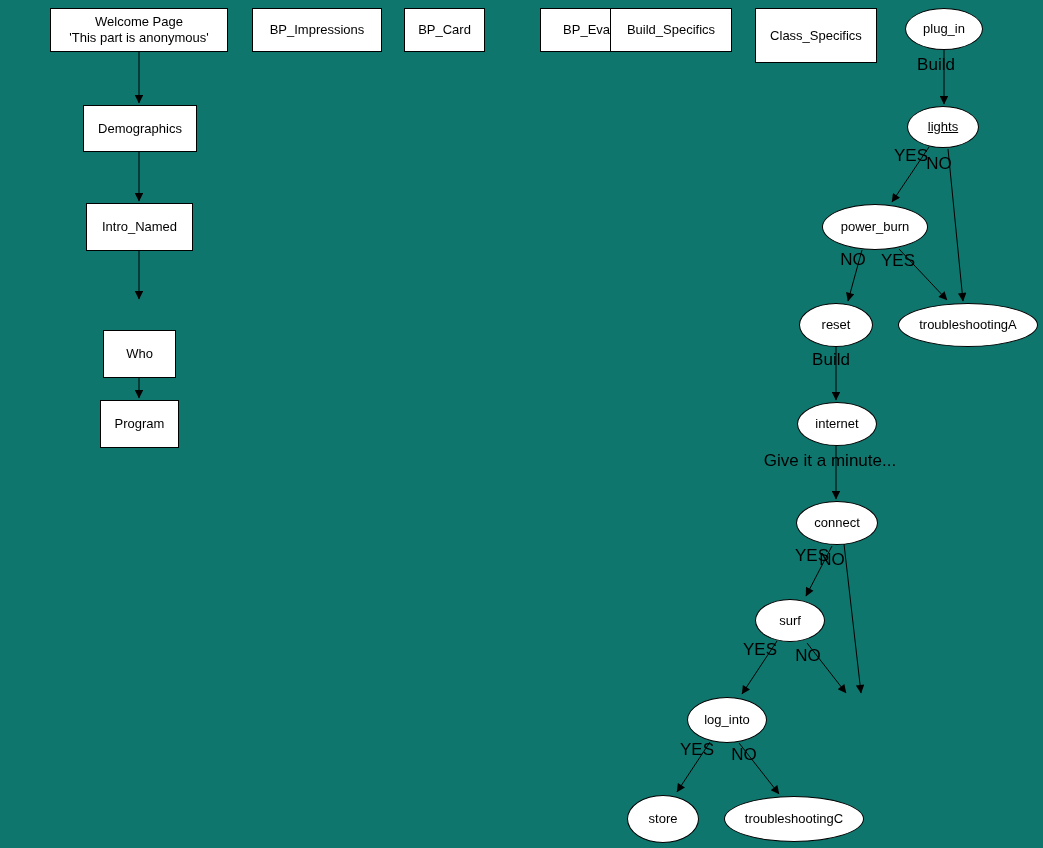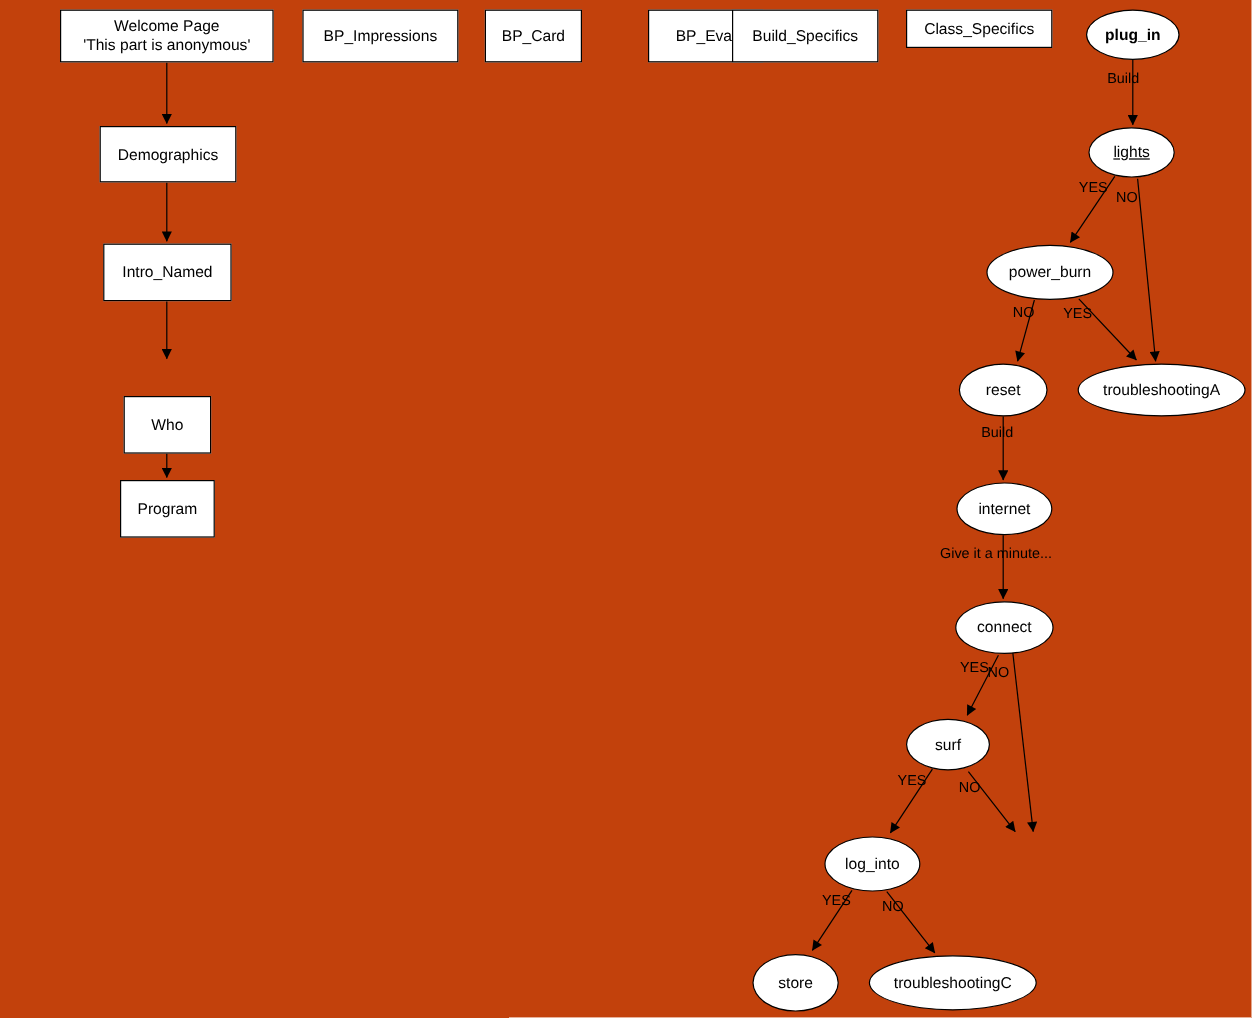--- a/index.html
+++ b/index.html
@@ -1,20 +1,20 @@
 <!DOCTYPE html>
 <html><head>
 <meta charset="utf-8">
 <style>
   html, body { margin: 0; padding: 0; background: #ffffff; }
   .canvas {
     position: relative;
     width: 1043px;
     height: 848px;
-    background: #c2410c;
+    background: #0f766e;
     color: #000000;
     font-family: "Liberation Sans", sans-serif;
     overflow: hidden;
   }
   svg.edges-layer {
     position: absolute;
     left: 0; top: 0;
     width: 1043px; height: 848px;
   }
   .node {
@@ -28,21 +28,21 @@
     justify-content: center;
     text-align: center;
     font-size: 13px;
     line-height: 16px;
     white-space: nowrap;
   }
   .node.ellipse { border-radius: 50%; }
   .edge-label {
     position: absolute;
     transform: translate(-50%, -50%);
-    font-size: 12px;
+    font-size: 17px;
     white-space: nowrap;
   }
 </style>
 </head>
 <body>
 
 <div class="canvas">
 
   <svg class="edges-layer" width="1043" height="848" viewBox="0 0 1043 848" xmlns="http://www.w3.org/2000/svg">
     <defs>
@@ -72,27 +72,27 @@
   </svg>
 
   <div class="node" style="left:50px; top:8px; width:178px; height:44px;">
     <span>Welcome Page</span>
     <span>'This part is anonymous'</span>
   </div>
   <div class="node" style="left:252px; top:8px; width:130px; height:44px;">BP_Impressions</div>
   <div class="node" style="left:404px; top:8px; width:81px; height:44px;">BP_Card</div>
   <div class="node" style="left:508px; top:8px; width:96px; height:44px;margin-left:32px;">BP_Eval</div>
   <div class="node" style="left:610px; top:8px; width:122px; height:44px;">Build_Specifics</div>
-  <div class="node" style="left:755px; top:8px; width:122px; height:32px;">Class_Specifics</div>
+  <div class="node" style="left:755px; top:8px; width:122px; height:55px;">Class_Specifics</div>
   <div class="node" style="left:86px; top:203px; width:107px; height:48px;">Intro_Named</div>
   <div class="node" style="left:83px; top:105px; width:114px; height:47px;">Demographics</div>
   <div class="node" style="left:103px; top:301px; width:73px; height:48px;margin-top:29px;">Who</div>
   <div class="node" style="left:100px; top:400px; width:79px; height:48px;">Program</div>
 
-  <div class="node ellipse" style="left:905px; top:8px; width:78px; height:42px;font-weight:bold;">plug_in</div>
+  <div class="node ellipse" style="left:905px; top:8px; width:78px; height:42px;">plug_in</div>
   <div class="node ellipse" style="left:907px; top:106px; width:72px; height:42px;text-decoration:underline;">lights</div>
   <div class="node ellipse" style="left:822px; top:204px; width:106px; height:46px;">power_burn</div>
   <div class="node ellipse" style="left:799px; top:303px; width:74px; height:44px;text-align:right;">reset</div>
   <div class="node ellipse" style="left:898px; top:303px; width:140px; height:44px;">troubleshootingA</div>
   <div class="node ellipse" style="left:797px; top:402px; width:80px; height:44px;">internet</div>
   <div class="node ellipse" style="left:796px; top:501px; width:82px; height:44px;">connect</div>
   <div class="node ellipse" style="left:755px; top:599px; width:70px; height:43px;">surf</div>
   <div class="node ellipse" style="left:687px; top:697px; width:80px; height:46px;">log_into</div>
   <div class="node ellipse" style="left:627px; top:795px; width:72px; height:48px;">store</div>
   <div class="node ellipse" style="left:724px; top:796px; width:140px; height:46px;">troubleshootingC</div>

